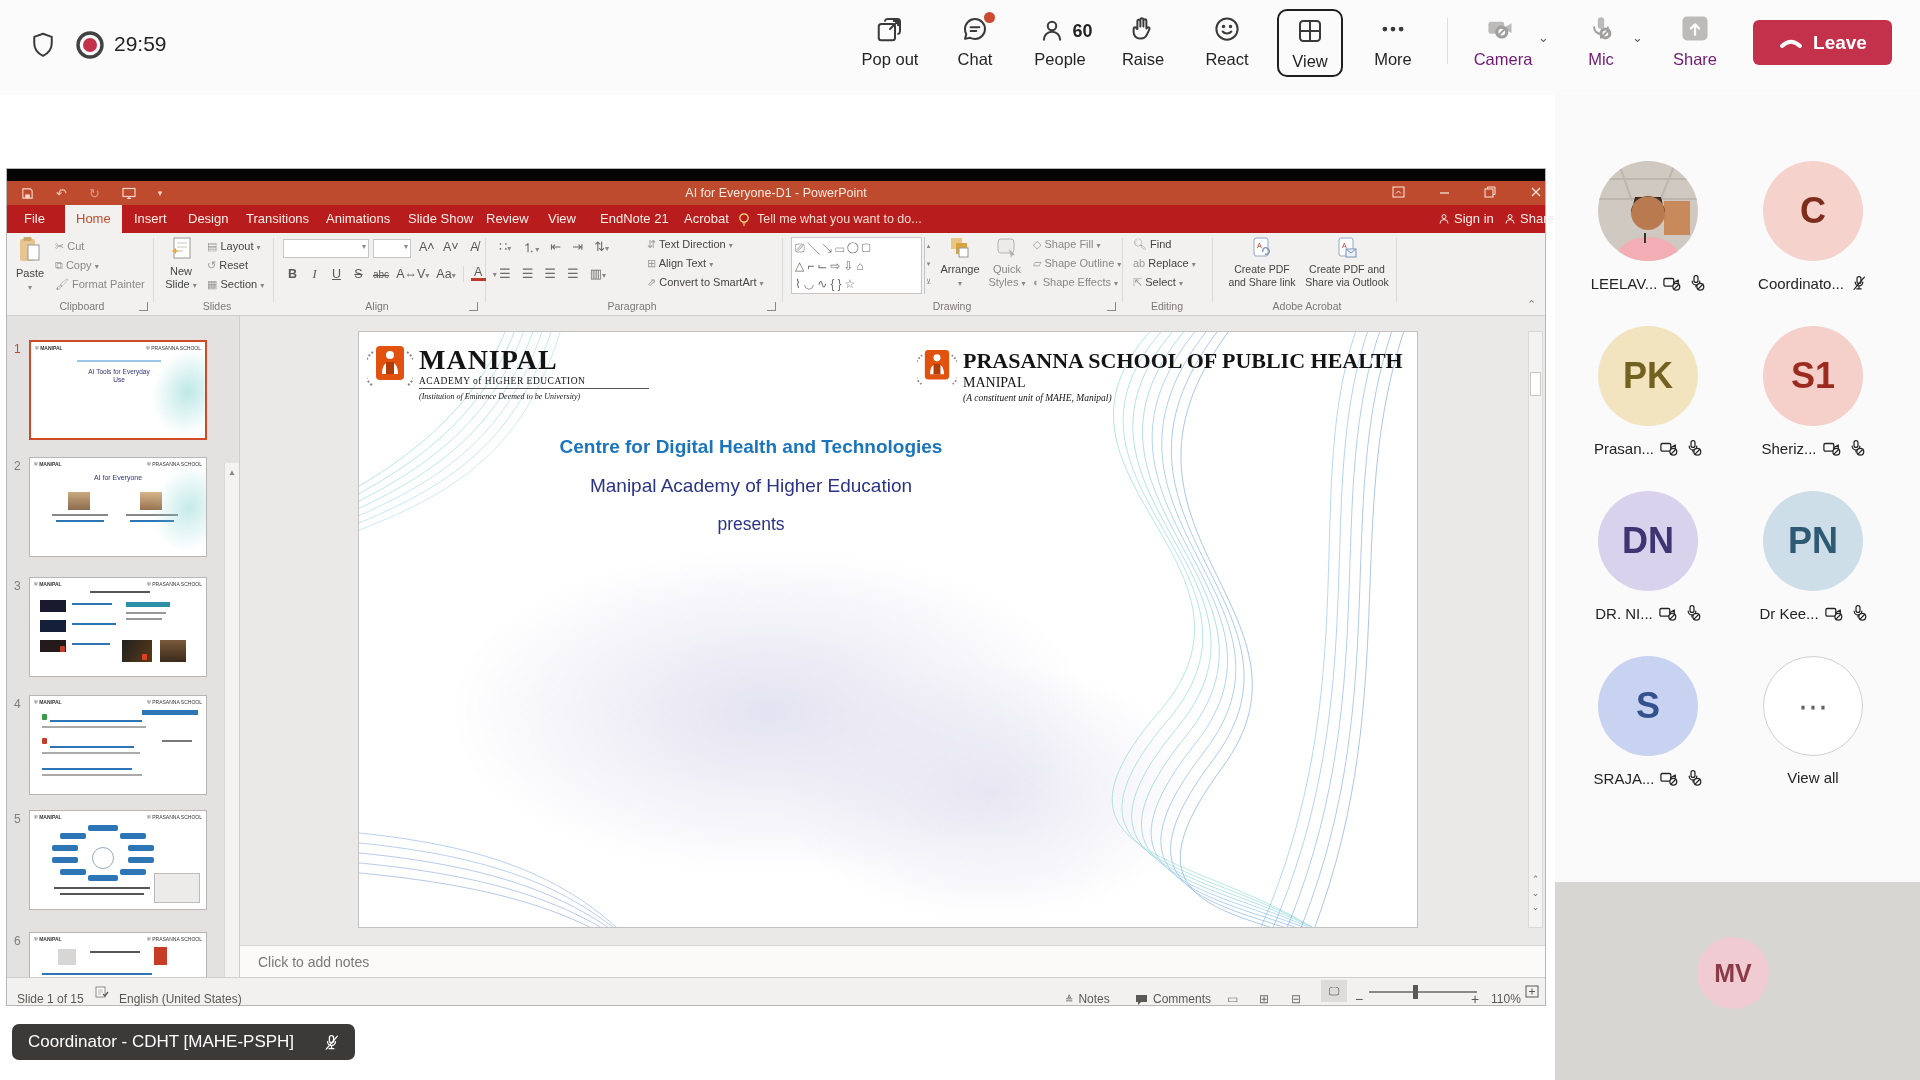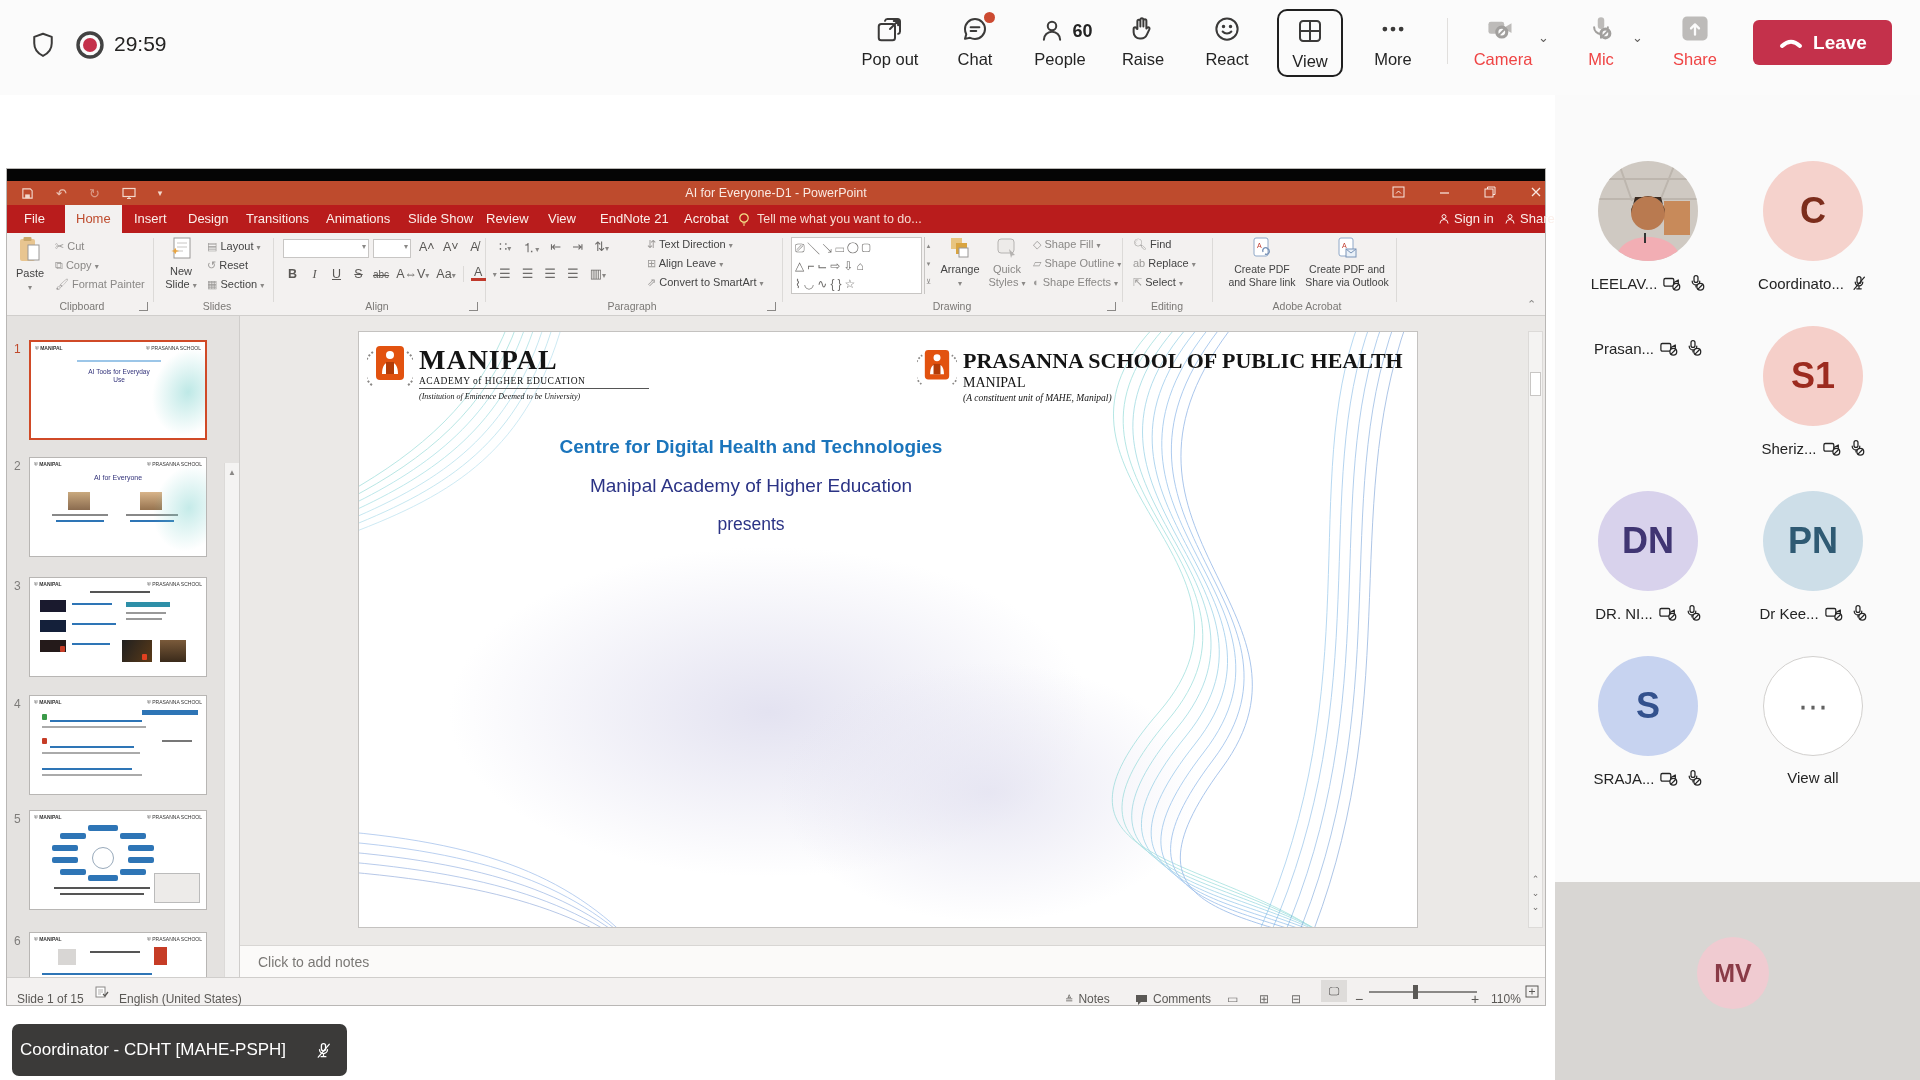--- a/index.html
+++ b/index.html
@@ -3,21 +3,21 @@
 <meta charset="utf-8">
 <style>
   *{margin:0;padding:0;box-sizing:border-box}
   html,body{width:1920px;height:1080px;overflow:hidden;font-family:"Liberation Sans",sans-serif;background:#fff}
   .abs{position:absolute}
   
   .topbar{position:absolute;left:0;top:0;width:1920px;height:95px;background:#FBFBFB}
   .tctl{position:absolute;top:9px;width:70px;height:72px;text-align:center;cursor:pointer}
   .tctl .ic{display:block;margin:5px auto 2px;height:34px}
   .tctl .lbl{font-size:16.5px;color:#242424;white-space:nowrap}
-  .tctl.disabled .lbl{color:#ef4444}
+  .tctl.disabled .lbl{color:#701a75}
   .viewsel{border:2.2px solid #1F1F1F;border-radius:10px}
   .chev{position:absolute;top:30px;font-size:13px;color:#605E5C}
   .leavebtn{position:absolute;left:1753px;top:20px;width:139px;height:45px;background:#C4314B;border-radius:6px;display:flex;align-items:center;justify-content:center;gap:9px;color:#fff;font-size:19px;font-weight:bold;cursor:pointer}
   
   .pptwin{position:absolute;left:7px;top:169px;width:1538px;height:836px;background:#fff;box-shadow:0 0 0 1px #B9B7B5}
   .blackstrip{position:absolute;left:0;top:0;width:100%;height:12px;background:#050505}
   .titlebar{position:absolute;left:0;top:12px;width:100%;height:24px;background:#BE4B2D;color:#F6DFD6}
   .qat{position:absolute;left:14px;top:0;height:24px;display:flex;align-items:center;gap:22px;color:#F3D8CC;font-size:13px}
   .wtitle{position:absolute;left:0;top:0;width:100%;height:24px;text-align:center;line-height:24px;font-size:12.5px;color:#FAE9E2}
   .wctl{position:absolute;top:0;height:24px;display:flex;align-items:center;color:#FAE9E2}
@@ -58,21 +58,21 @@
   .s-line1{font-size:19px;font-weight:bold;color:#1B75BC}
   .s-line2{font-size:19px;color:#2B3385;margin-top:17px}
   .s-line3{font-size:17.5px;color:#2B3385;margin-top:17px}
   .s-title{font-size:46px;color:#32327A;letter-spacing:1px;line-height:64px;margin-top:28px}
   
   .sidebar{position:absolute;left:1555px;top:95px;width:365px;height:985px;background:#FAFAFA}
   .pcell{position:absolute;width:140px;text-align:center}
   .pav{width:100px;height:100px;border-radius:50%;margin:0 auto;display:flex;align-items:center;justify-content:center;font-size:36px;font-weight:bold;overflow:hidden}
   .pname{margin-top:13px;display:flex;align-items:center;justify-content:center;gap:6px;font-size:15px;color:#242424}
   .localtile{position:absolute;left:1555px;top:882px;width:365px;height:198px;background:#D8D6D3}
-  .pill{position:absolute;left:12px;top:1024px;height:52px;background:#3B3A39;border-radius:7px;display:flex;align-items:center;padding:0 14px 0 8px;gap:28px;color:#fff;font-size:17px}
+  .pill{position:absolute;left:12px;top:1024px;height:36px;background:#3B3A39;border-radius:7px;display:flex;align-items:center;padding:0 14px 0 16px;gap:28px;color:#fff;font-size:17px}
   svg.oi{stroke:#3B3A39;fill:none;stroke-width:1.6;stroke-linecap:round;stroke-linejoin:round}
   svg.gi{stroke:#A19F9D;fill:none;stroke-width:1.6;stroke-linecap:round;stroke-linejoin:round}
   svg.mi{stroke:#242424;fill:none;stroke-width:1.4;stroke-linecap:round;stroke-linejoin:round}
 </style>
 </head>
 <body>
 
 <div class="topbar">
   <svg class="oi abs" style="left:28px;top:30px" width="30" height="30" viewBox="0 0 24 24">
       <path d="M12 3l7 2.5v5c0 5-3 8.2-7 10.2-4-2-7-5.2-7-10.2v-5z"></path>
@@ -311,21 +311,21 @@
       <span>⇅<span class="dd">▾</span></span>
     </div>
     <div class="abs" style="left:492px;top:33px;display:flex;gap:11px;color:#6E6C6A;font-size:13px">
       <span>☰</span>
       <span>☰</span>
       <span>☰</span>
       <span>☰</span>
       <span>▥<span class="dd">▾</span></span>
     </div>
     <div class="smrow dark" style="left:640px;top:5px"><span class="ric">⇵</span> <span>Text Direction</span> <span class="dd">▾</span></div>
-    <div class="smrow dark" style="left:640px;top:24px"><span class="ric">⊞</span> <span>Align Leave</span> <span class="dd">▾</span></div>
+    <div class="smrow dark" style="left:640px;top:24px"><span class="ric">⊞</span> <span>Align Text</span> <span class="dd">▾</span></div>
     <div class="smrow dark" style="left:640px;top:43px"><span class="ric">⇗</span> <span>Convert to SmartArt</span> <span class="dd">▾</span></div>
     <div class="glabel" style="left:580px;width:90px">Paragraph</div>
     <div class="dlg" style="left:760px"></div>
 
     <div class="abs" style="left:784px;top:4px;width:131px;height:57px;background:#fff;border:1px solid #C8C6C4;padding:1px 3px;line-height:18px;font-size:12px;color:#6E6C6A;letter-spacing:3px">⎚╲↘▭◯▢<br>△⌐⌙⇨⇩⌂<br>⌇◡∿{}☆</div>
     <div class="abs" style="left:917px;top:4px;width:8px;height:57px;border-left:1px solid #C8C6C4;font-size:7px;color:#8A8886;text-align:center;line-height:18px">▴<br>▾<br>⊻</div>
     <div class="bigbtn" style="left:930px;width:46px">
       <svg width="22" height="24" viewBox="0 0 22 24">
           <rect x="2" y="2" width="11" height="11" fill="#E8C580"></rect>
           <rect x="7" y="7" width="11" height="11" fill="#D9A440"></rect>
@@ -627,20 +627,23 @@
       <span>Coordinato...</span>
       <svg class="mi" width="18" height="18" viewBox="0 0 20 20">
           <rect x="7.8" y="2.8" width="4.4" height="7.6" rx="2.2"></rect>
           <path d="M5.8 9a4.2 4.2 0 0 0 8.4 0M10 13.2v2.6M7.5 16.5h5"></path>
           <path d="M4.5 17L16 3.5"></path>
         </svg>
     </div>
   </div>
 
   <div class="pcell" style="left:23px;top:231px">
+    <div class="pav" style="background:#F2E4BE;color:#73621F">
+        <span>PK</span>
+      </div>
     <div class="pname">
       <span>Prasan...</span>
       <svg class="mi" width="18" height="18" viewBox="0 0 20 20">
           <rect x="1" y="5" width="11" height="8.6" rx="1.6"></rect>
           <path d="M12.2 9.4 17 6.7v6.6l-4.8-2.8"></path>
           <circle cx="14.8" cy="14.2" r="3.8" fill="#FAFAFA"></circle>
           <path d="M12.5 16.5l4.6-4.6"></path>
         </svg>
       <svg class="mi" width="18" height="18" viewBox="0 0 20 20">
           <rect x="7.8" y="1.8" width="4.4" height="7.6" rx="2.2"></rect>

